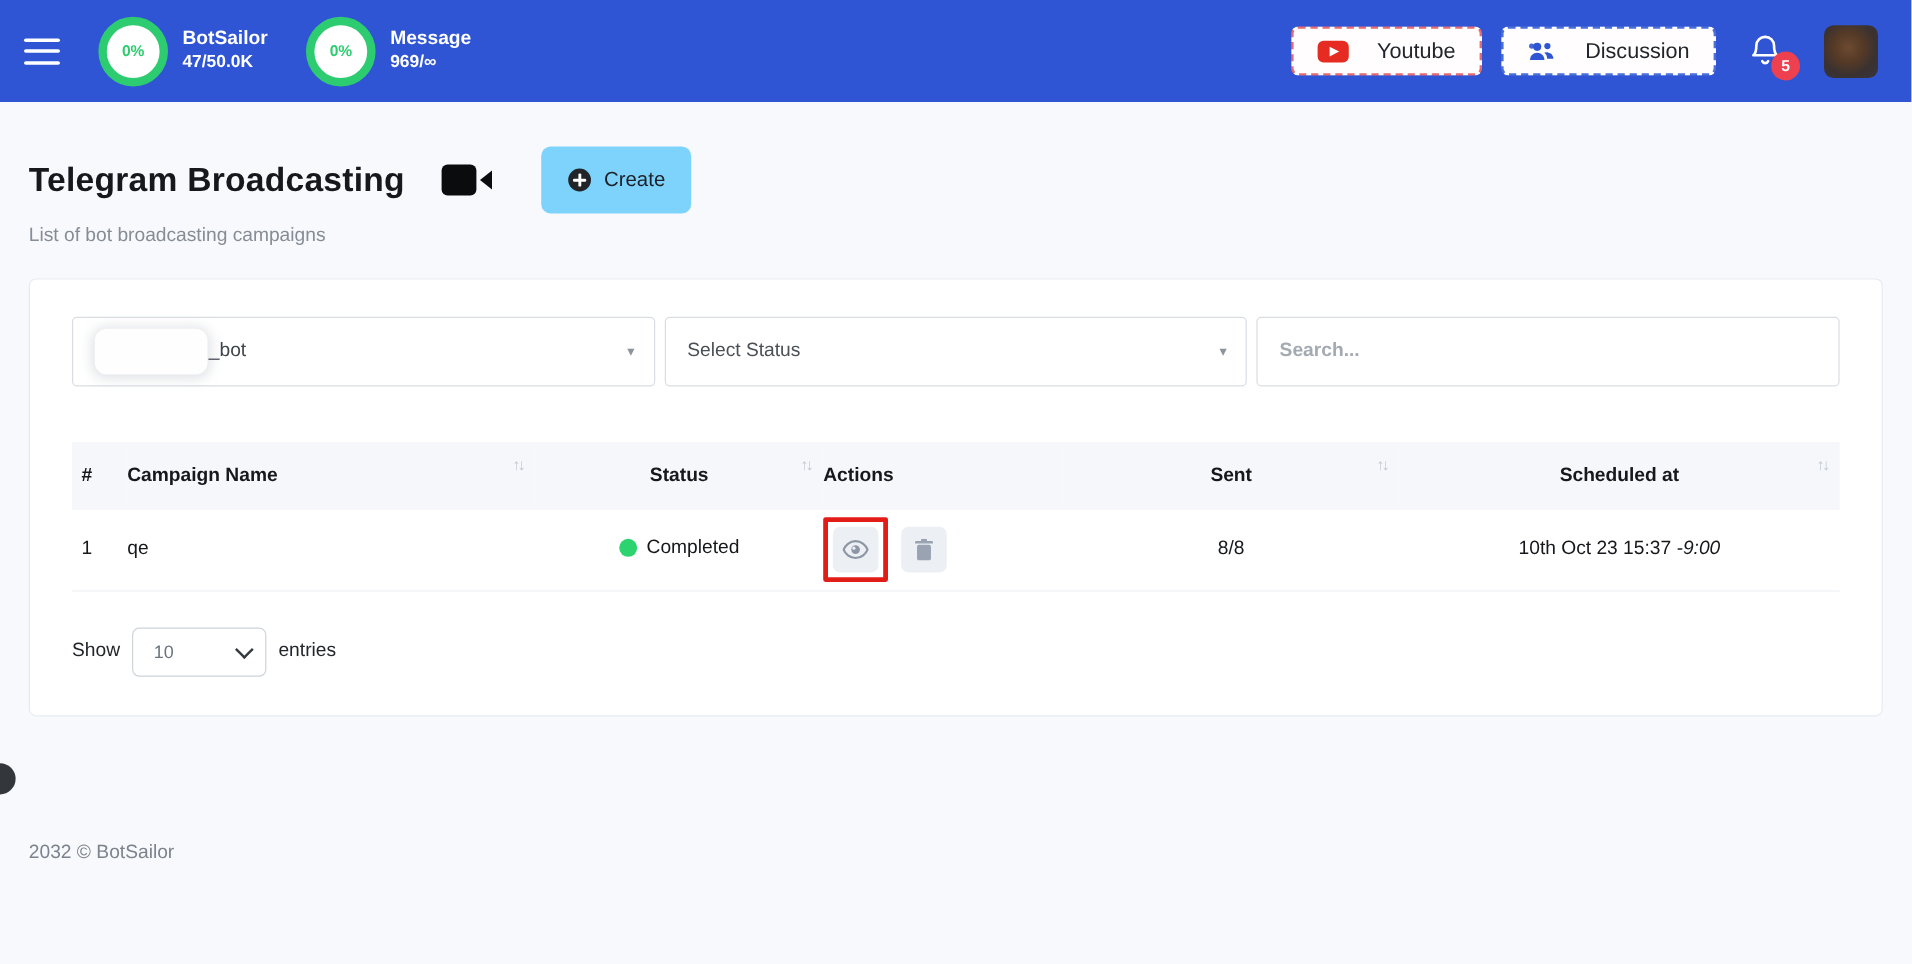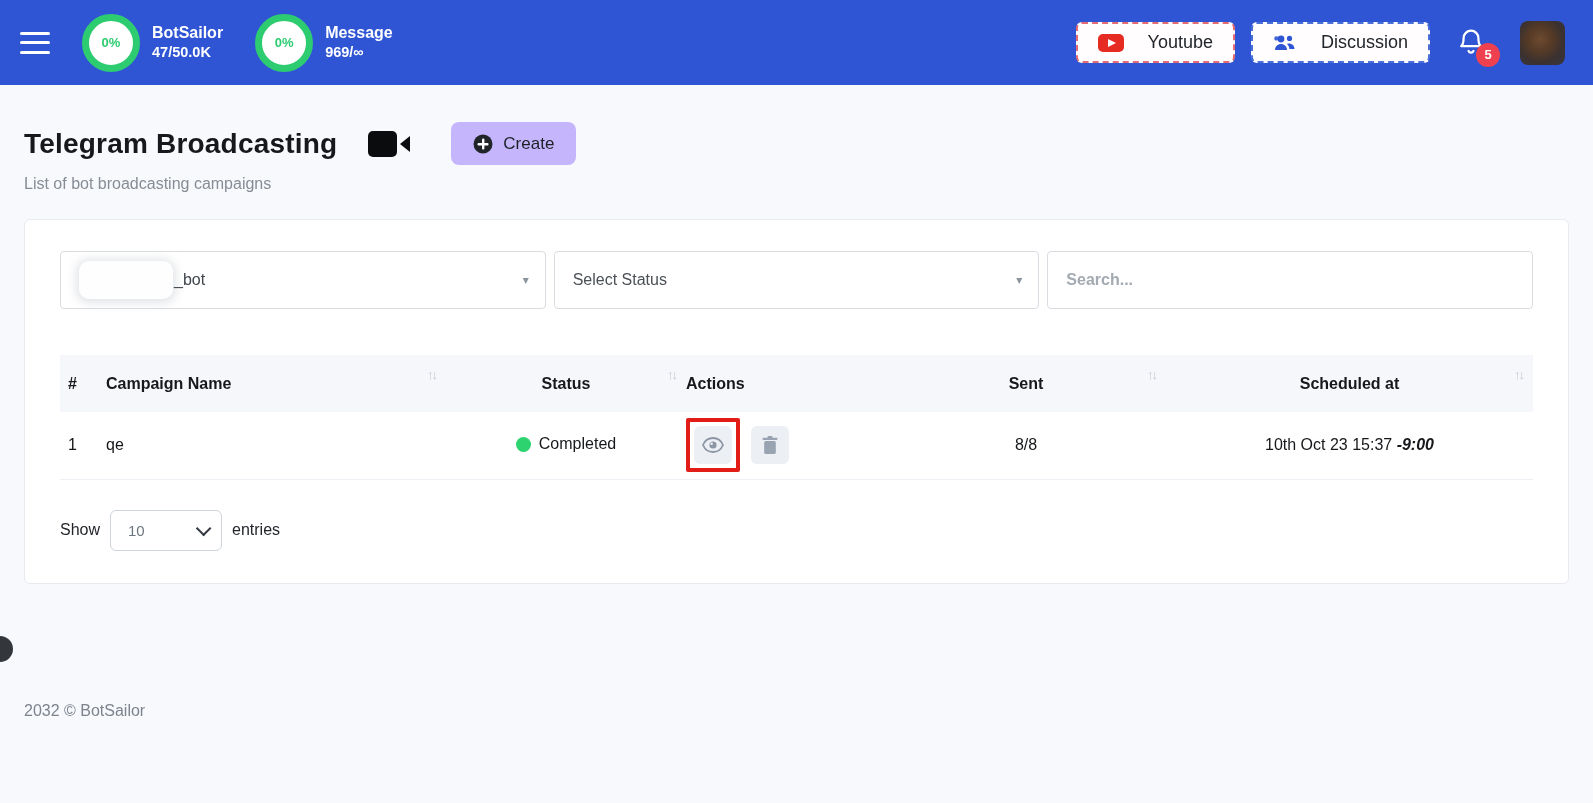--- a/index.html
+++ b/index.html
@@ -55,22 +55,22 @@
     width:45px; height:44px; border-radius:8px; cursor:pointer;
     background:radial-gradient(circle at 45% 42%, #6d4a31 0%, #553a26 35%, #3a3130 65%, #383640 100%);
   }
 
   
   .content { padding:0 24px; }
   .title-row { display:flex; align-items:center; margin-top:37px; }
   h1.page-title { font-size:28px; font-weight:bold; color:#16181b; letter-spacing:0.2px; }
   .camera { margin-left:30px; display:flex; align-items:center; }
   .create-btn {
-    margin-left:40px; height:43px; padding:0 22px;
-    background:#c4b5fd; border:none; border-radius:8px;
+    margin-left:40px; height:56px; padding:0 22px;
+    background:#7dd3fc; border:none; border-radius:8px;
     display:flex; align-items:center; gap:10px;
     font-size:17px; color:#1d2126; font-family:inherit; cursor:pointer;
   }
   .subtitle { margin-top:10px; color:#878d95; font-size:16px; }
 
   
   .card {
     margin-top:26px; background:#fff;
     border:1px solid #e7ebf0; border-radius:6px;
     padding:31px 35px 32px 35px;
@@ -108,21 +108,21 @@
   .pad-l { padding-left:8px; }
   .status-cell { display:inline-flex; align-items:center; gap:8px; }
   .dot { width:15px; height:15px; border-radius:50%; background:#2dd36f; }
   .actions-cell { display:flex; align-items:center; }
   .icon-btn {
     width:38px; height:38px; border:none; border-radius:6px;
     background:#eceff3; display:flex; align-items:center; justify-content:center; cursor:pointer;
   }
   .highlight-box { border:4px solid #e21d17; padding:4px; display:inline-flex; border-radius:2px; }
   .trash-btn { margin-left:11px; }
-  .tz { font-style:italic;font-weight:bold; }
+  .tz { font-style:italic; }
 
   
   .table-foot { display:flex; justify-content:space-between; margin-top:20px; }
   .show-entries { display:flex; align-items:center; gap:10px; margin-top:10px; font-size:16px; color:#22262b; }
   .entries-select {
     width:112px; height:41px; border:1px solid #ced4da; border-radius:6px;
     display:flex; align-items:center; justify-content:space-between;
     padding:0 14px 0 17px; color:#6c757d; font-size:15px; cursor:pointer; background:#fff;
   }
   .chev { width:11px; height:11px; border-right:2px solid #343a40; border-bottom:2px solid #343a40;

